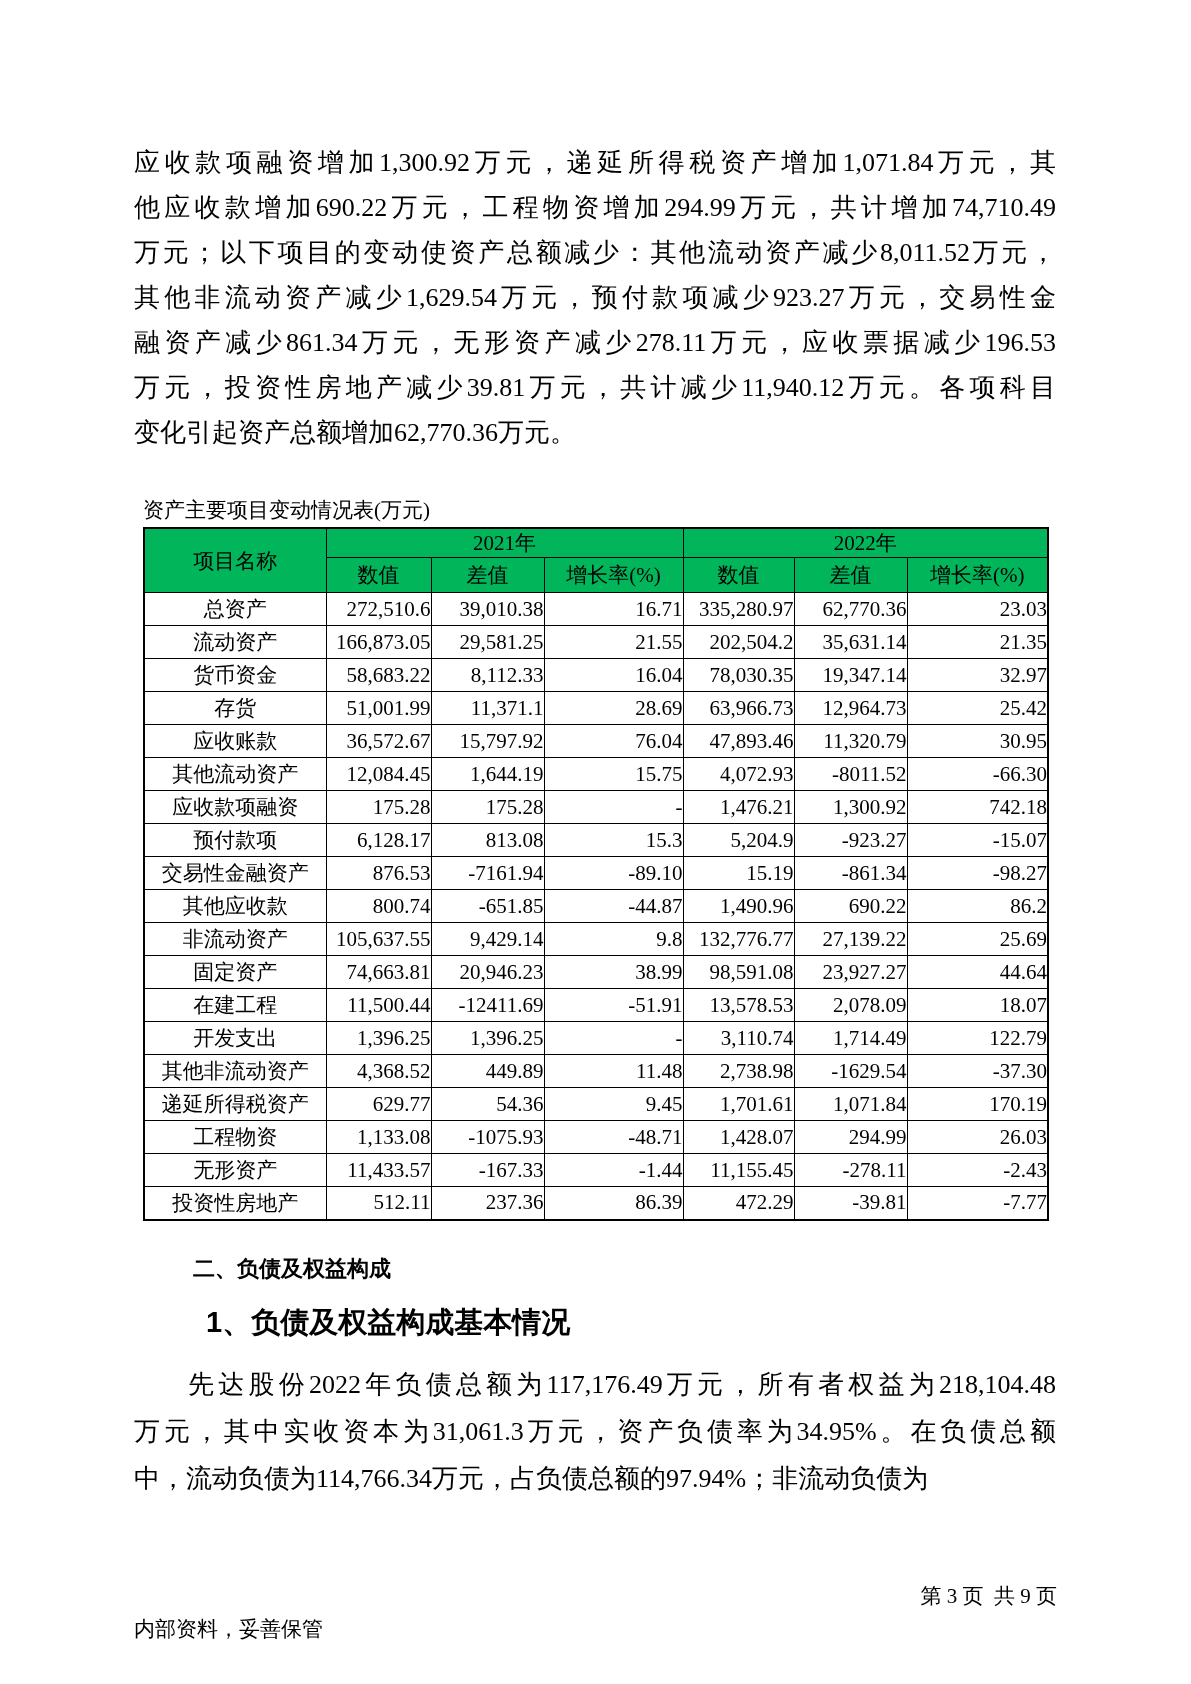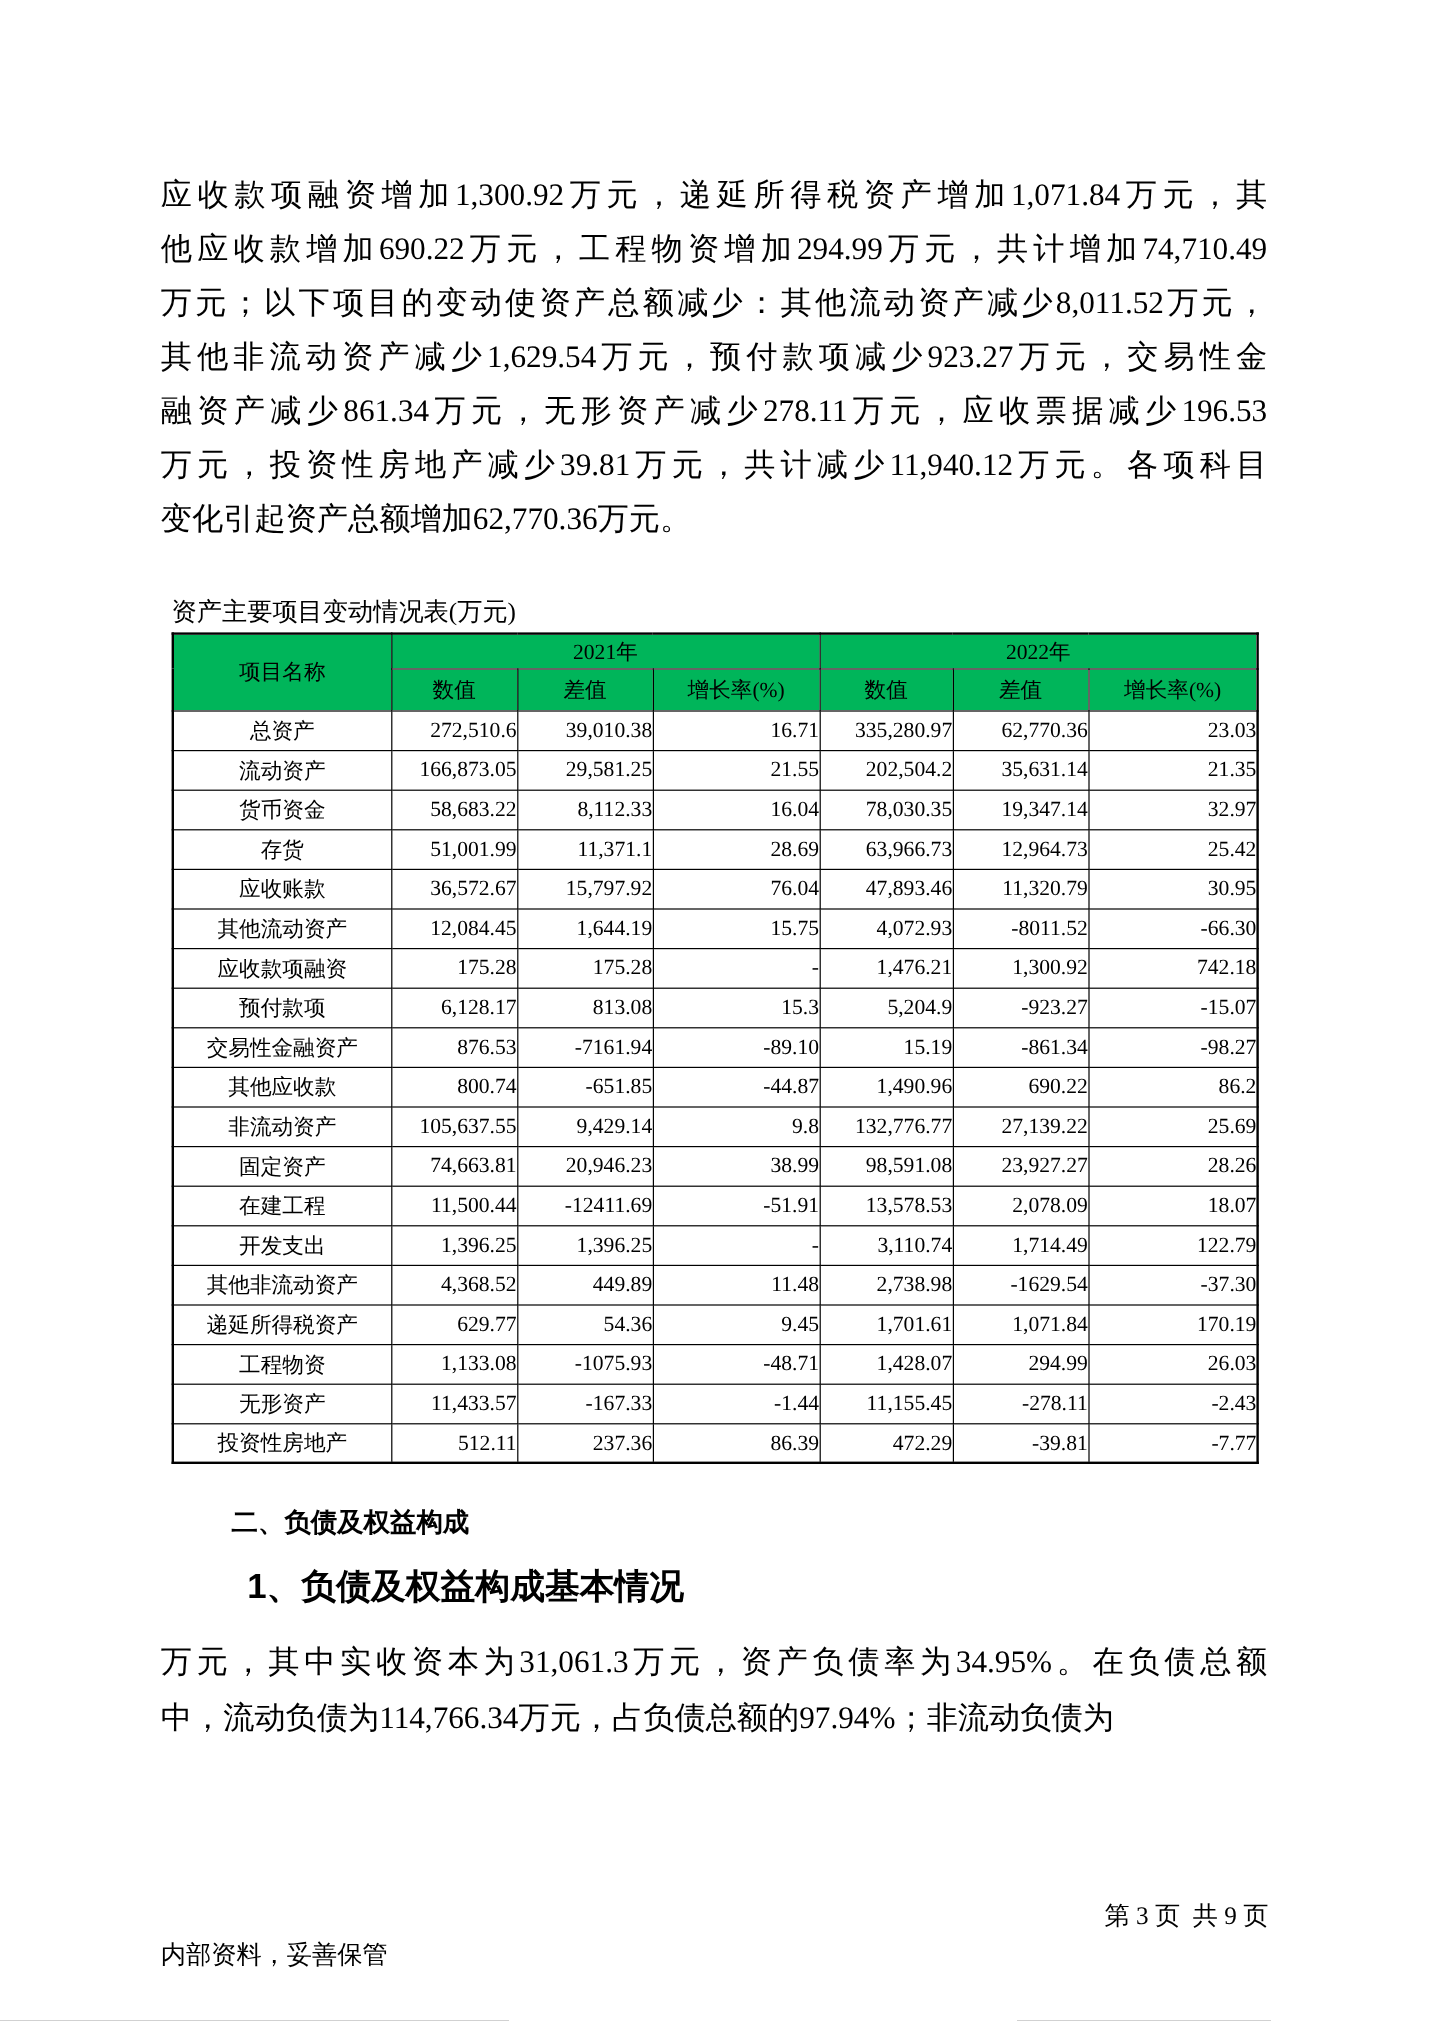--- a/index.html
+++ b/index.html
@@ -35,21 +35,21 @@
     top:496px;
     text-align:left;
     font-size:21px;
   }
   table.assets{
     position:absolute;
     left:143px;top:527px;
     width:904px;
     border-collapse:collapse;
     table-layout:fixed;
-    font-size:18px;
+    font-size:21px;
   }
   table.assets th, table.assets td{
     border:1px solid #000;
     padding:0;
     overflow:hidden;
     white-space:nowrap;
   }
   table.assets{ border:2px solid #000; }
   thead th{
     background:var(--green,#00B55A);
@@ -233,21 +233,21 @@
           <td class="num">27,139.22</td>
           <td class="num">25.69</td>
         </tr>
         <tr>
           <td class="item">固定资产</td>
           <td class="num">74,663.81</td>
           <td class="num">20,946.23</td>
           <td class="num">38.99</td>
           <td class="num">98,591.08</td>
           <td class="num">23,927.27</td>
-          <td class="num">28.26</td>
+          <td class="num">44.64</td>
         </tr>
         <tr>
           <td class="item">在建工程</td>
           <td class="num">11,500.44</td>
           <td class="num">-12411.69</td>
           <td class="num">-51.91</td>
           <td class="num">13,578.53</td>
           <td class="num">2,078.09</td>
           <td class="num">18.07</td>
         </tr>
@@ -305,20 +305,21 @@
           <td class="num">-39.81</td>
           <td class="num">-7.77</td>
         </tr>
       </tbody>
   </table>
 
   <div class="heading1">二、负债及权益构成</div>
   <div class="heading2">1、负债及权益构成基本情况</div>
 
   <div class="para" id="para-bottom">
+    <div class="line jst indent">先达股份2022年负债总额为117,176.49万元，所有者权益为218,104.48</div>
     <div class="line jst">万元，其中实收资本为31,061.3万元，资产负债率为34.95%。在负债总额</div>
     <div class="line">中，流动负债为114,766.34万元，占负债总额的97.94%；非流动负债为</div>
   </div>
 
   <div class="footer-left">内部资料，妥善保管</div>
   <div class="footer-right">第 3 页  共 9 页</div>
 
 </div>
 
 </body></html>

